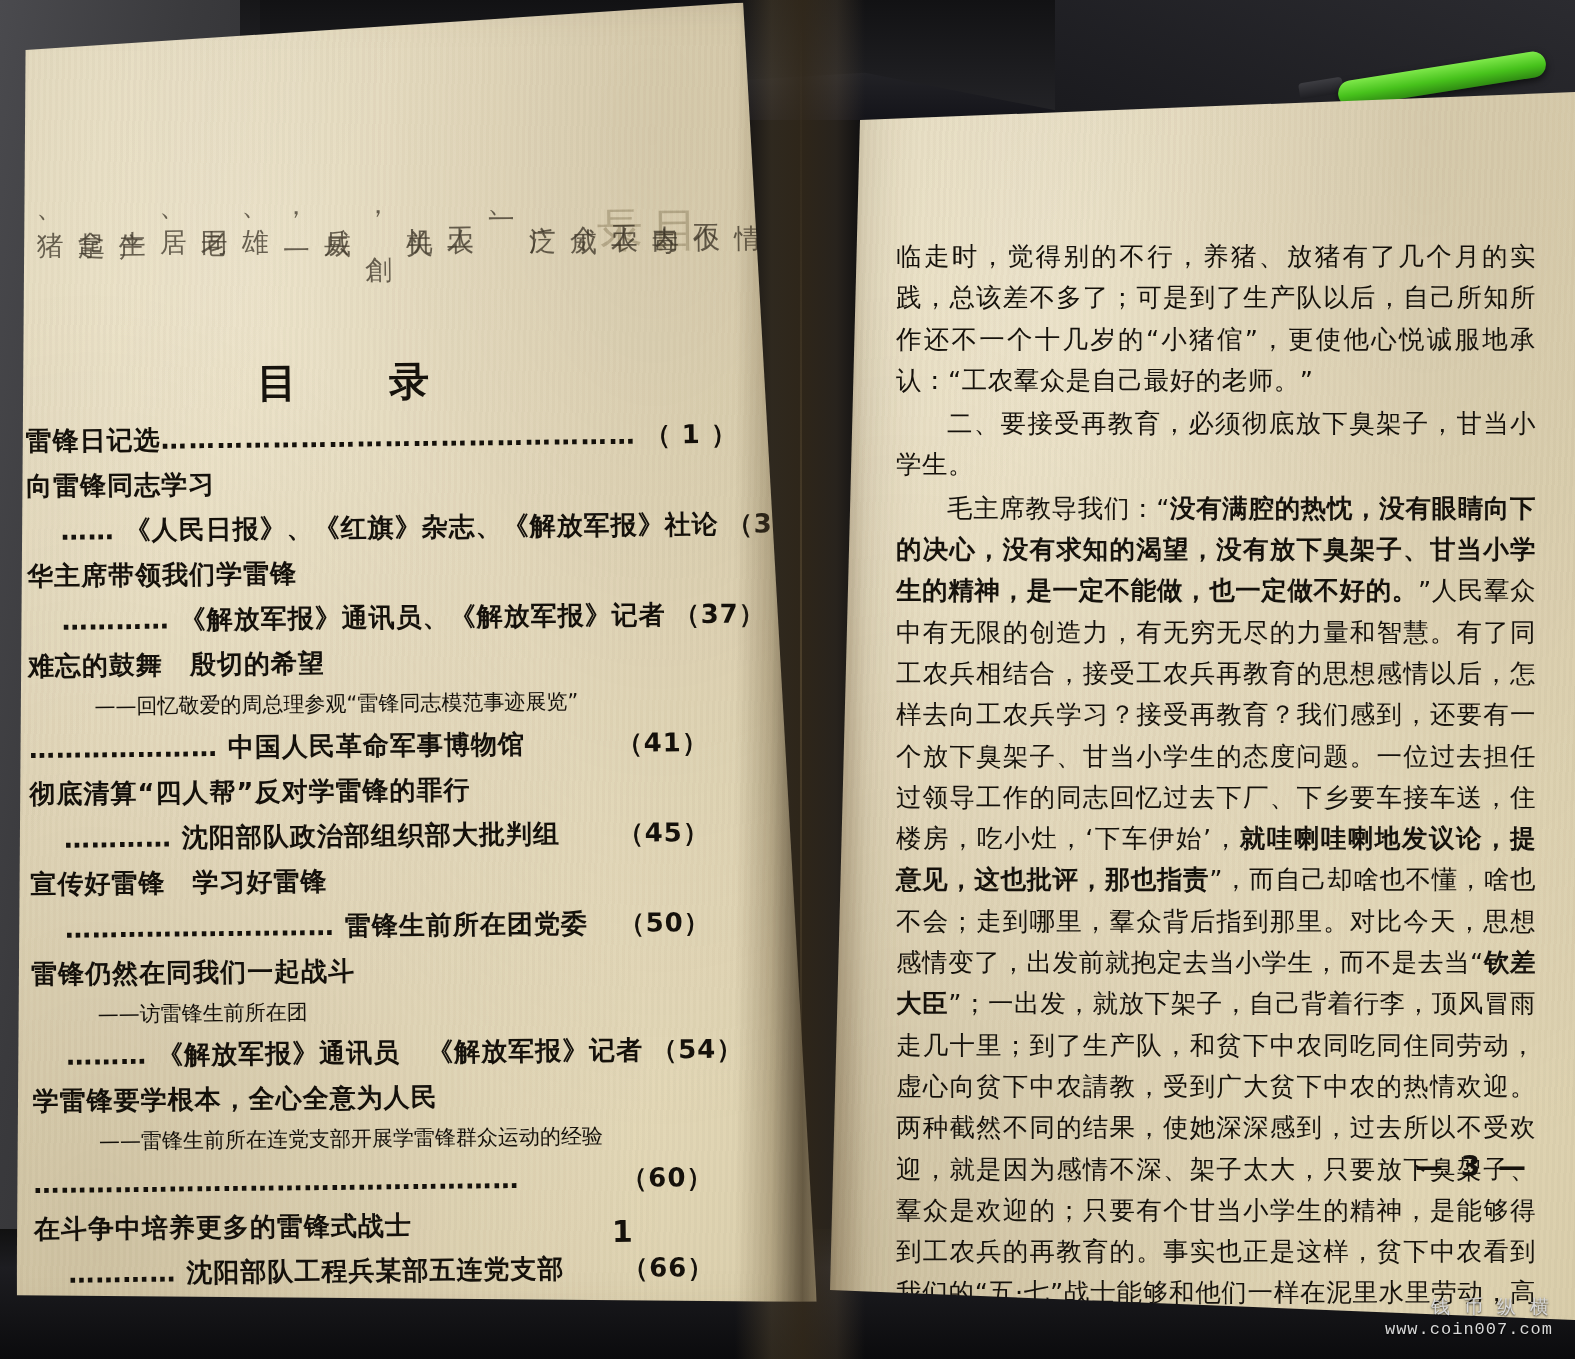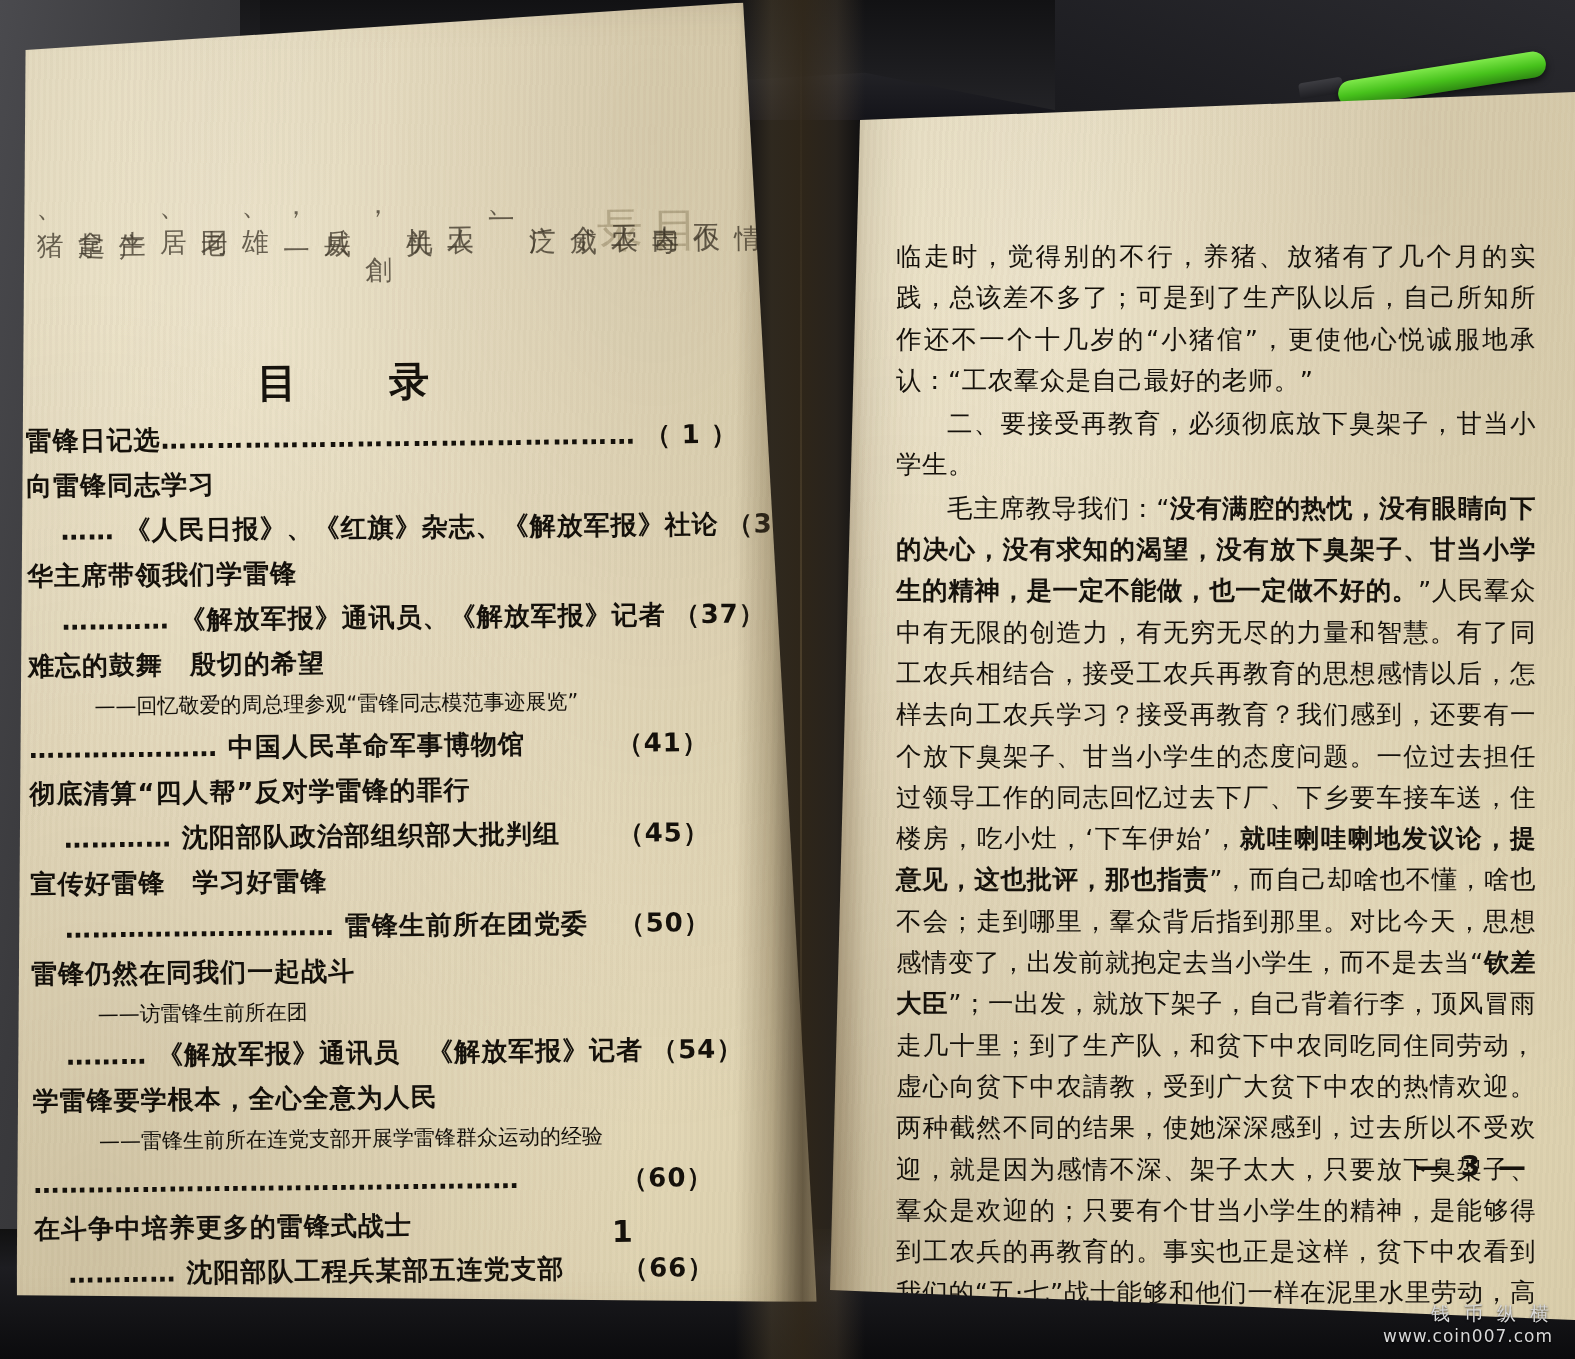--- a/index.html
+++ b/index.html
@@ -164,26 +164,26 @@
       radial-gradient(ellipse at 10% 95%, rgba(90,70,40,.20), rgba(0,0,0,0) 55%);
     mix-blend-mode:multiply;opacity:.75;
   }
   .shadow-overlay{
     position:absolute;inset:0;pointer-events:none;
     background:linear-gradient(115deg, rgba(0,0,0,.05) 0%, rgba(0,0,0,0) 30%);
   }
 
   
   #watermark{
-    position:absolute;right:22px;bottom:12px;text-align:right;
+    position:absolute;right:22px;bottom:19px;text-align:right;
     color:#d9d9d9;text-shadow:0 1px 2px rgba(0,0,0,.8);
     line-height:1.25;
   }
   #watermark .wm1{font-size:19px;letter-spacing:4px;}
-  #watermark .wm2{font-size:17px;letter-spacing:1px;}
+  #watermark .wm2{font-size:17px;letter-spacing:1px;font-family:Liberation Mono, monospace;}
 </style>
 </head>
 <body>
 
 <div id="scene">
   <div class="desk-top"></div>
   <div class="band-dark"></div>
   <div class="desk-left"></div>
   <div class="desk-right"></div>
   <div class="desk-bottom"></div>

